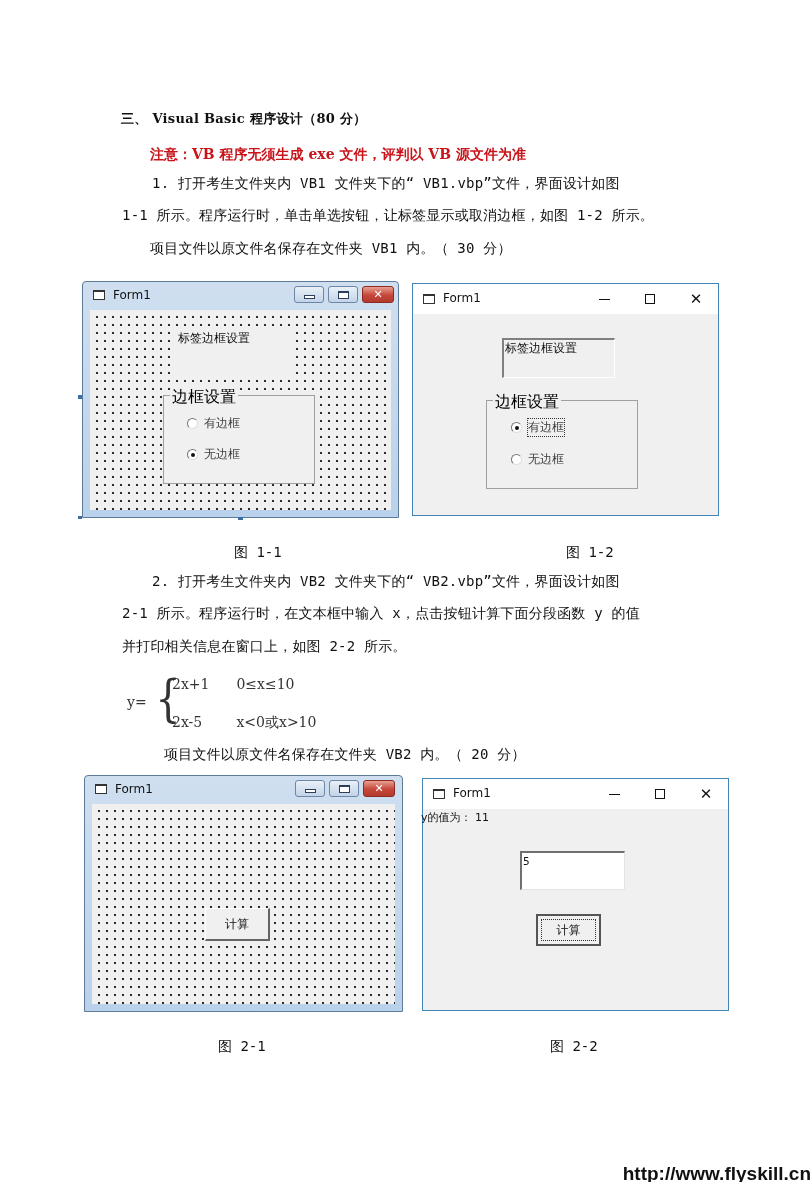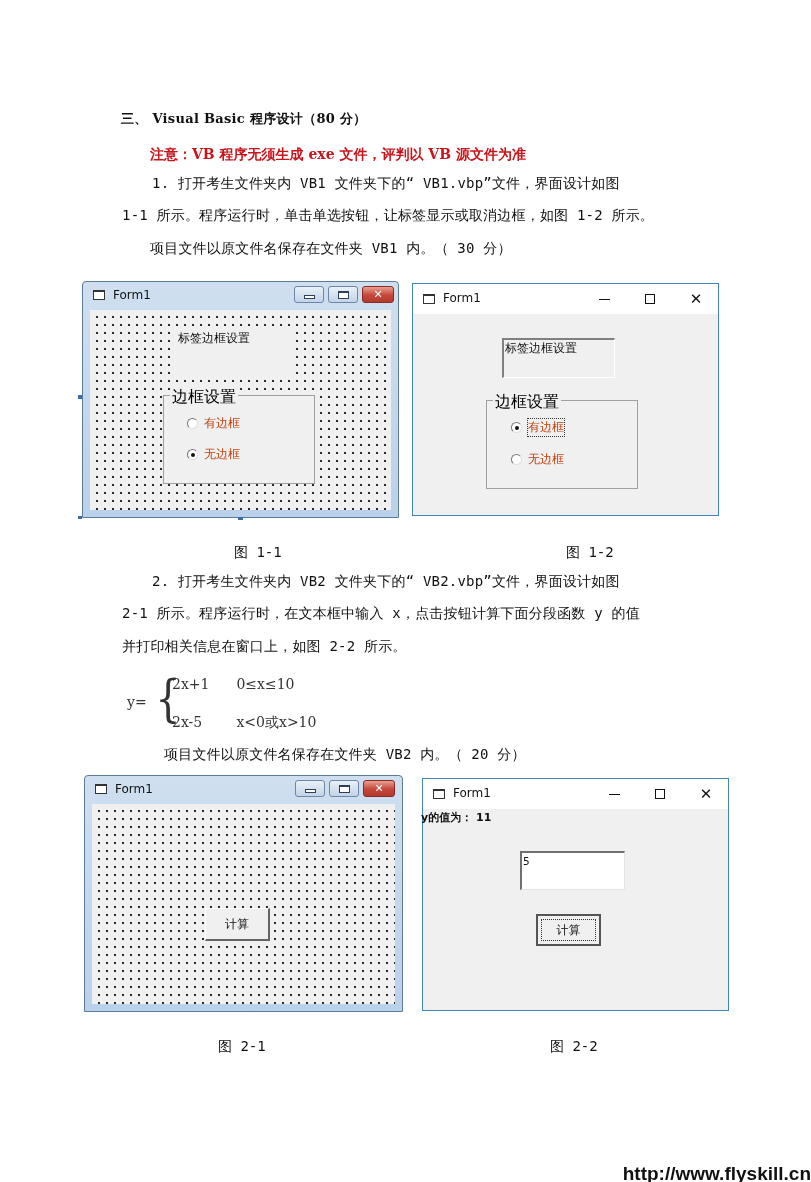--- a/index.html
+++ b/index.html
@@ -47,21 +47,21 @@
     .win10 .ctrl { position: absolute; top: 0; width: 46px; height: 30px; display: flex; align-items: center; justify-content: center; font-family: "DejaVu Sans", sans-serif; color: #111; }
     .win10 .ctrl.min .line { width: 11px; height: 1px; background: #111; }
     .win10 .ctrl.max .sq { width: 10px; height: 10px; border: 1px solid #111; }
     .win10 .ctrl.close { font-size: 15px; font-weight: 300; }
 
     
     .vb-label { position: absolute; font-family: "DejaVu Sans", sans-serif; font-size: 12px; color: #111; background: #f0f0f0; padding: 2px 2px; }
     .vb-label.sunken { border-top: 2px solid #808080; border-left: 2px solid #808080; border-right: 1px solid #fff; border-bottom: 1px solid #fff; padding: 0 1px; }
     .vb-frame { position: absolute; border: 1px solid #a0a0a0; background: #f0f0f0; }
     .vb-frame .legend { position: absolute; left: 6px; top: -9px; background: #f0f0f0; padding: 0 2px; font-family: "DejaVu Sans", sans-serif; font-size: 16px; color: #000000; }
-    .vb-radio { position: absolute; display: flex; align-items: center; gap: 6px; font-family: "DejaVu Sans", sans-serif; font-size: 12px; color: #c2410c; }
+    .vb-radio { position: absolute; display: flex; align-items: center; gap: 6px; font-family: "DejaVu Sans", sans-serif; font-size: 12px; color: #404040; }
     .vb-radio .dot { width: 11px; height: 11px; border-radius: 50%; border: 1px solid #777; border-right-color: #ddd; border-bottom-color: #ddd; background: #fff; position: relative; }
     .vb-radio .dot.on::after { content: ""; position: absolute; left: 3px; top: 3px; width: 4px; height: 4px; border-radius: 50%; background: #111; }
     .vb-radio .txt.focus { outline: 1px dotted #333; outline-offset: 0px; }
     .vb-textbox { position: absolute; background: #fff; border-top: 2px solid #707070; border-left: 2px solid #707070; border-right: 1px solid #e3e3e3; border-bottom: 1px solid #e3e3e3; font-family: "DejaVu Sans Mono", monospace; font-size: 11px; padding: 2px 1px; color: #111; }
     .vb-button { position: absolute; background: #f0f0f0; border-top: 1px solid #fff; border-left: 1px solid #fff; border-right: 2px solid #646464; border-bottom: 2px solid #646464; font-family: "DejaVu Sans", sans-serif; font-size: 12px; display: flex; align-items: center; justify-content: center; color: #111; }
     .vb-button.default { border: 2px solid #555; }
     .vb-button.default .inner { position: absolute; left: 3px; top: 3px; right: 3px; bottom: 3px; border: 1px dotted #333; }
     .vb-print { position: absolute; font-family: "DejaVu Sans", sans-serif; font-size: 11px; color: #111; white-space: nowrap; }
 
     
@@ -202,21 +202,21 @@
     <div class="ctrl min" style="left:168px;">
         <span class="line"></span>
       </div>
     <div class="ctrl max" style="left:214px;">
         <span class="sq"></span>
       </div>
     <div class="ctrl close" style="left:260px;">
         <span>✕</span>
       </div>
   </div>
-  <div class="vb-print" style="left:-2px; top:31px;font-weight:bold;">y的值为：  11</div>
+  <div class="vb-print" style="left:-2px; top:31px;">y的值为：  11</div>
   <div class="vb-textbox" style="left:97px; top:72px; width:105px; height:39px;">5</div>
   <div class="vb-button default" style="left:113px; top:135px; width:65px; height:32px;">
     <span class="inner"></span>
     <span>计算</span>
   </div>
 </div>
 
 <div class="abs caption" style="left:218px; top:1038px;">图 2-1</div>
 <div class="abs caption" style="left:550px; top:1038px;">图 2-2</div>
 

